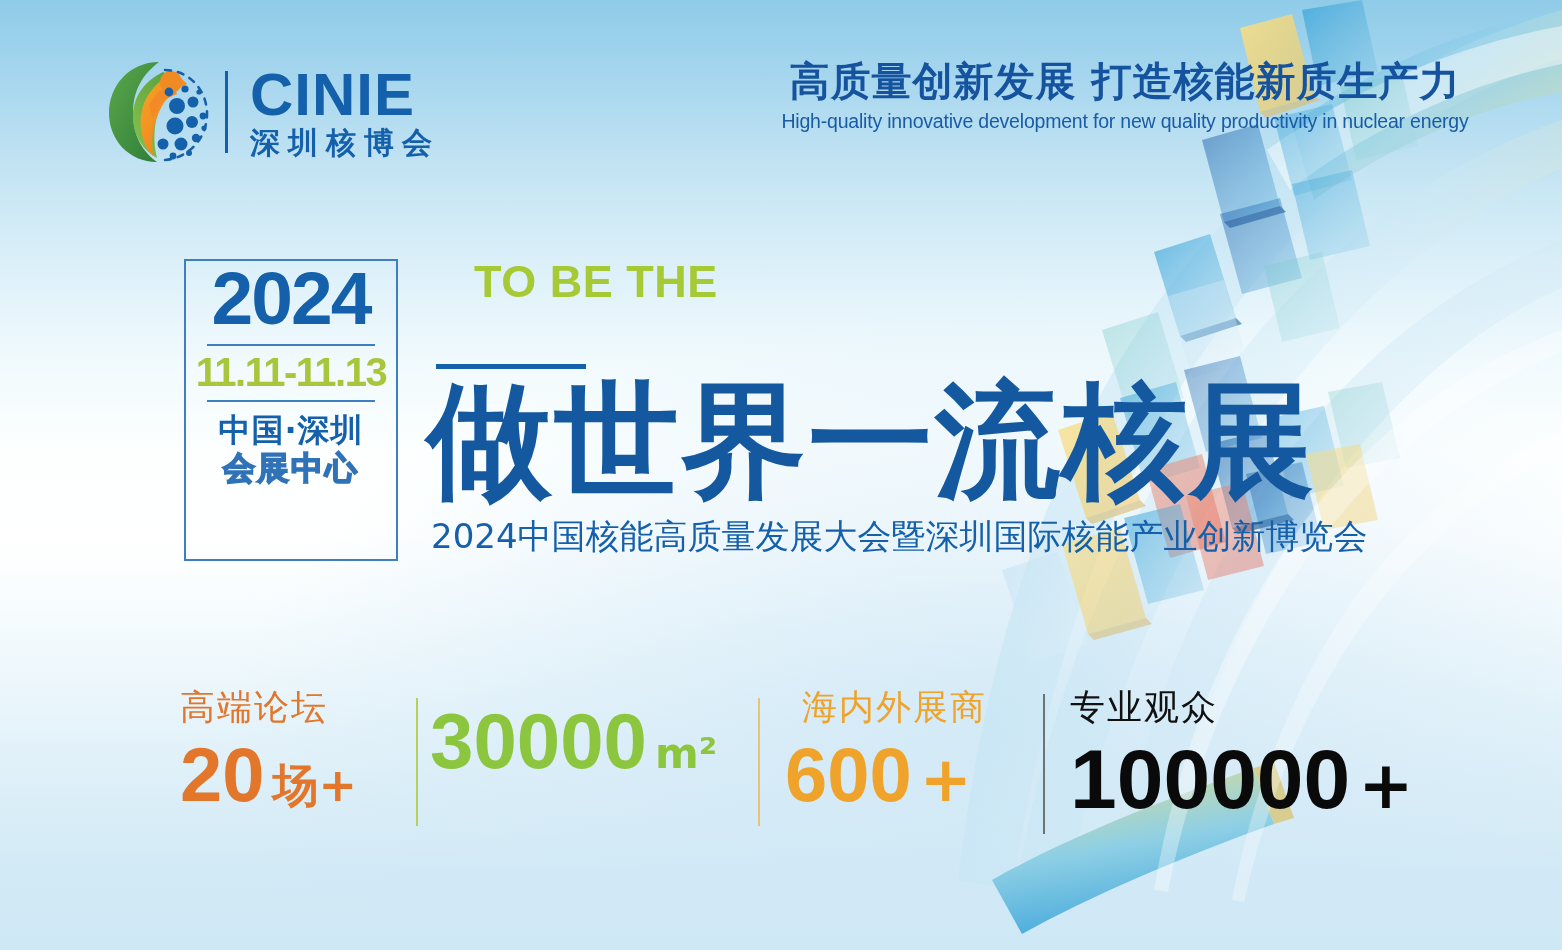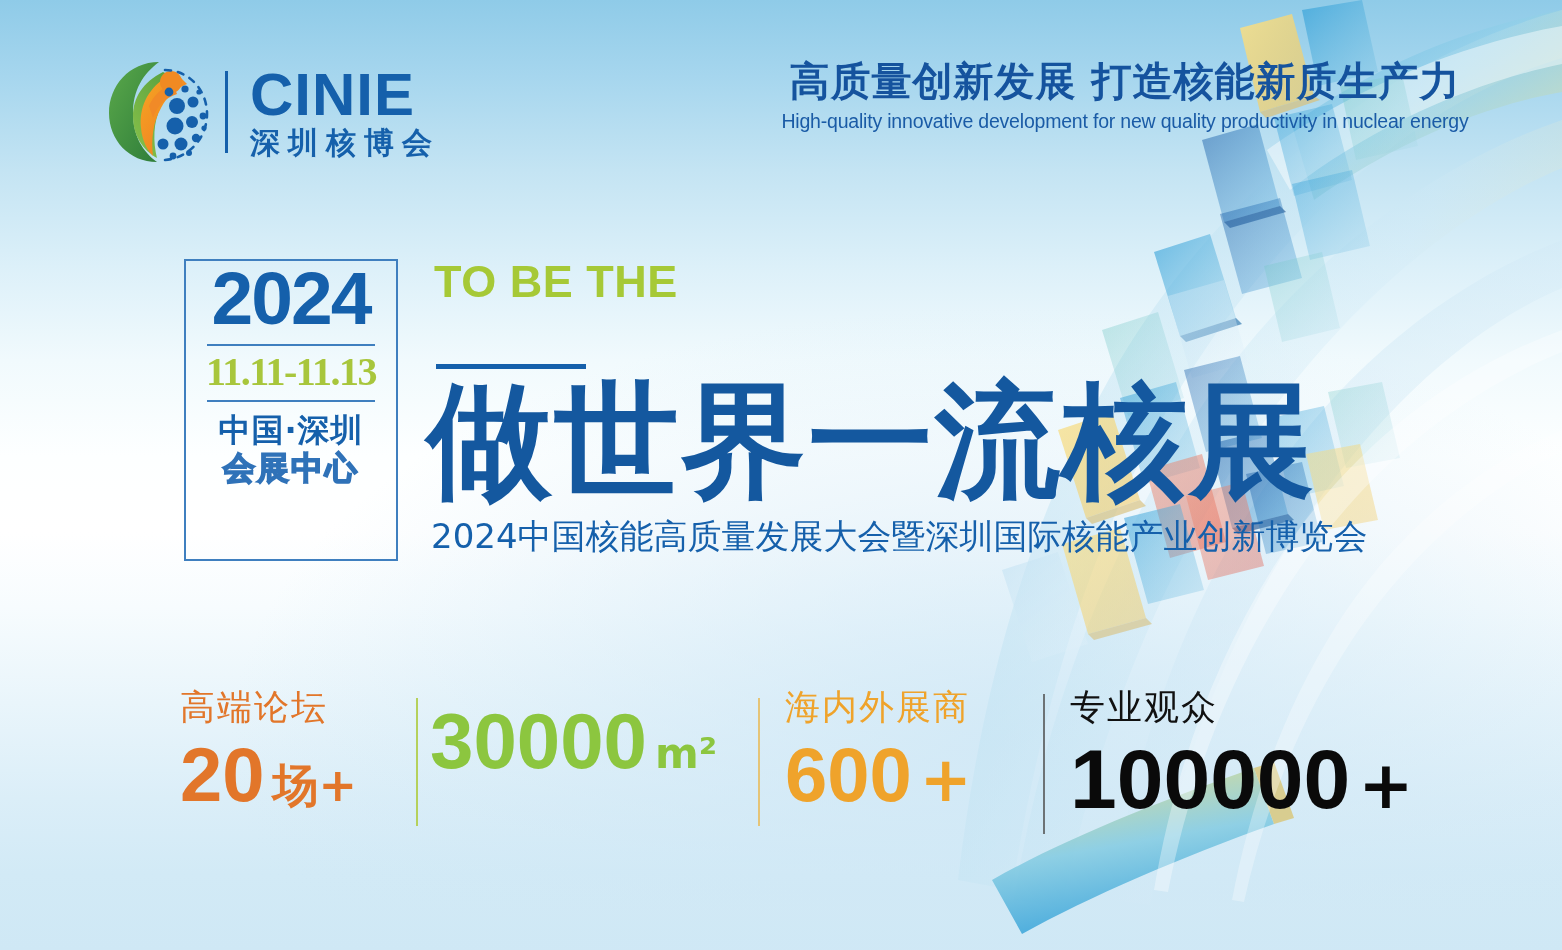--- a/index.html
+++ b/index.html
@@ -129,21 +129,21 @@
     height: 2px;
     background: #3f7fbf;
     margin: 8px 0 6px 0;
   }
   .date-range {
     font-size: 40px;
     font-weight: bold;
     color: #a8c63c;
     letter-spacing: -1.5px;
     line-height: 1;
-    font-family: Liberation Serif, serif;
+    font-family: Liberation Sans, sans-serif;
   }
   .date-city {
     font-size: 32px;
     font-weight: bold;
     color: #1560ab;
     letter-spacing: 1px;
     line-height: 1.18;
     margin-top: 4px;
     font-family: "DejaVu Sans", sans-serif;
   }
@@ -405,39 +405,39 @@
 
   <div class="date-box" style="border-color: rgb(63, 127, 191);">
     <div class="date-year" style="color: rgb(21, 96, 171);">2024</div>
     <div class="date-rule" style="background: rgb(63, 127, 191);"></div>
     <div class="date-range" style="color: rgb(168, 198, 60);">11.11-11.13</div>
     <div class="date-rule" style="background: rgb(63, 127, 191);"></div>
     <div class="date-city" style="color: rgb(21, 96, 171);">中国·深圳</div>
     <div class="date-venue">会展中心</div>
   </div>
 
-  <div class="headline-en" style="color: rgb(166, 201, 54);">
+  <div class="headline-en" style="color: rgb(166, 201, 54); margin-left: 40px;">
     <div>TO BE THE</div>
   </div>
   <div class="headline-rule" style="background: rgb(21, 96, 171);"></div>
   <div class="headline-cn" style="color: rgb(20, 88, 159);">做世界一流核展</div>
   <div class="headline-sub" style="color: rgb(21, 96, 171);">2024中国核能高质量发展大会暨深圳国际核能产业创新博览会</div>
 
   <div class="stats" id="stats-row">
       <div class="stat" style="left: 0px;">
         <div class="stat-label" style="color: rgb(226, 118, 42);">高端论坛</div>
         <div class="stat-value" style="color: rgb(226, 118, 42); font-size: 76px;"><span>20</span><span class="stat-unit" style="font-size: 46px; margin-left: 8px;">场+</span></div>
       </div>
       <div class="divider" style="background: rgb(181, 209, 92); left: 236px; top: 8px; height: 128px;"></div>
       <div class="stat" style="left: 250px;">
         <div class="stat-value" style="color: rgb(140, 198, 63); font-size: 78px;"><span>30000</span><span class="stat-unit" style="font-size: 42px; margin-left: 8px;">m²</span></div>
       </div>
       <div class="divider" style="background: rgb(229, 196, 119); left: 578px; top: 8px; height: 128px;"></div>
       <div class="stat" style="left: 605px;">
-        <div class="stat-label" style="color: rgb(239, 163, 43);">海内外展商</div>
+        <div class="stat-label" style="color: rgb(239, 163, 43); margin-left: 17px;">海内外展商</div>
         <div class="stat-value" style="color: rgb(239, 163, 43); font-size: 76px;"><span>600</span><span class="stat-unit" style="font-size: 62px; margin-left: 8px;">+</span></div>
       </div>
       <div class="divider" style="background: rgb(108, 114, 117); left: 863px; top: 4px; height: 140px;"></div>
       <div class="stat" style="left: 890px;">
         <div class="stat-label" style="color: rgb(17, 17, 17);">专业观众</div>
         <div class="stat-value" style="color: rgb(10, 10, 10); font-size: 84px;"><span>100000</span><span class="stat-unit" style="font-size: 66px; margin-left: 8px;">+</span></div>
       </div>
     </div>
 
 </div>

